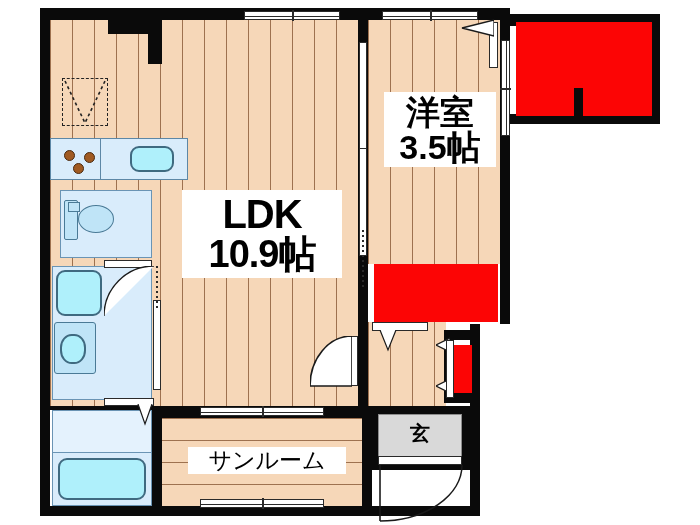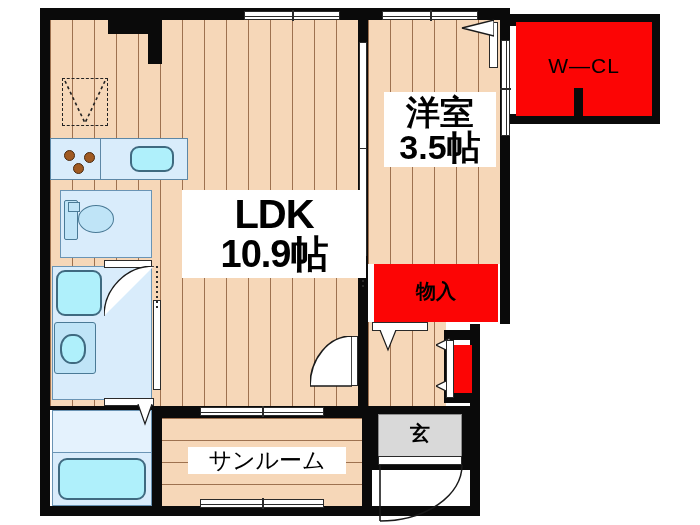--- a/index.html
+++ b/index.html
@@ -190,37 +190,31 @@
     <path d="M14 1 L14 15 L0 8 Z" fill="#ffffff" stroke="#1a1a1a" stroke-width="1.2"></path>
   </svg>
   <div class="b panel" style="left:446px;top:340px;width:8px;height:58px;"></div>
 
   <div class="b panel" style="left:378px;top:456px;width:84px;height:9px;"></div>
   <svg class="b" style="left:378px;top:465px;width:86px;height:58px;" viewBox="0 0 86 58">
     <path d="M2 0 L2 56" stroke="#1a1a1a" stroke-width="1.6" fill="none"></path>
     <path d="M84 0 A82 56 0 0 1 2 56" fill="none" stroke="#1a1a1a" stroke-width="1.6"></path>
   </svg>
 
-  <div class="lbl" id="ldk-label" style="left:182px;top:190px;width:156px;padding:4px 14px;">
+  <div class="lbl" id="ldk-label" style="left:182px;top:190px;width:156px;padding:4px 2px;">
     <div>LDK</div>
     <div class="l2">10.9帖</div>
   </div>
 
   <div class="lbl" id="bed-label" style="left:384px;top:92px;width:104px;padding:3px 4px;">
     <div>洋室</div>
     <div>3.5帖</div>
   </div>
 
-  <div class="lbl nb" id="wcl-label" style="left:528px;top:55px;width:112px;">
-    <span>W—CL</span>
-  </div>
-
-  <div class="lbl nb" id="storage-label" style="left:386px;top:281px;width:100px;">
-    <span>物入</span>
-  </div>
+
 
   <div class="lbl nb" id="genkan-label" style="left:390px;top:423px;width:60px;">
     <span>玄</span>
   </div>
 
   <div class="lbl" id="sun-label" style="left:188px;top:447px;width:150px;padding:2px 4px;">
     <span>サンルーム</span>
   </div>
 
 </div>

